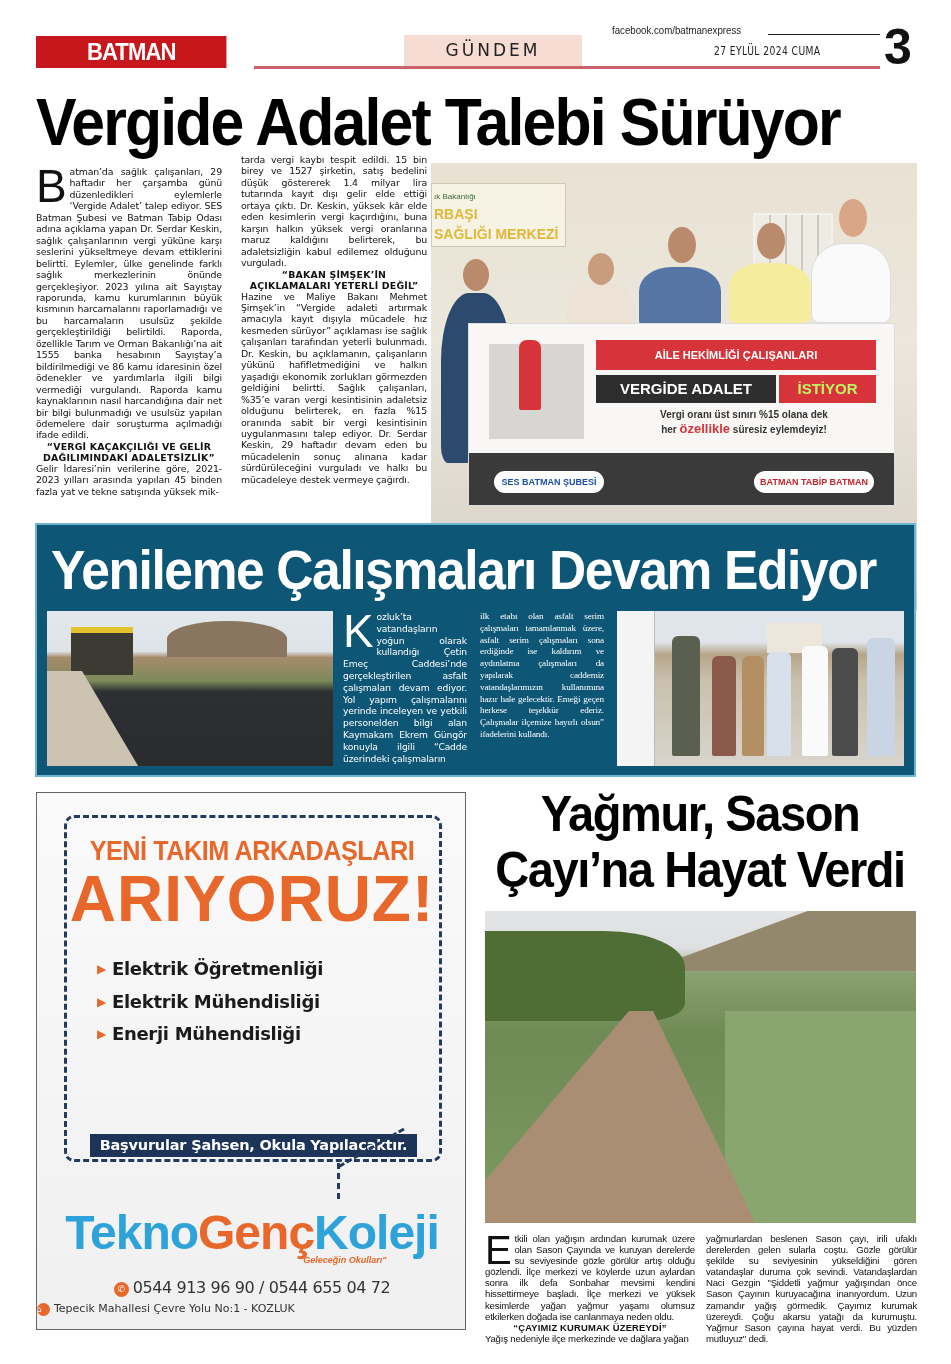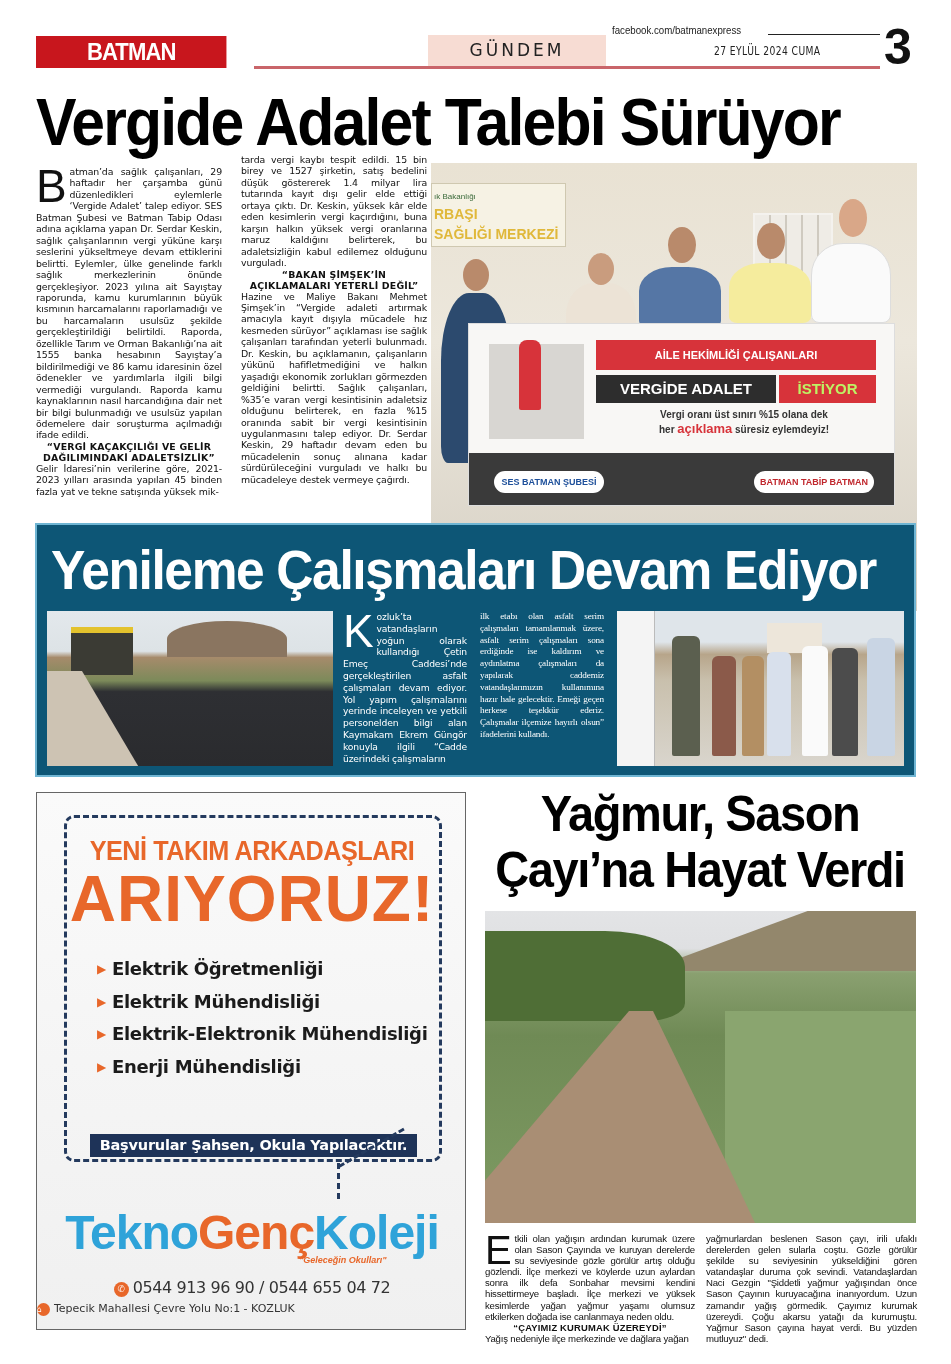--- a/index.html
+++ b/index.html
@@ -3,21 +3,21 @@
 <meta charset="utf-8">
 <style>
   * { box-sizing: border-box; margin: 0; padding: 0; }
   html, body { width: 951px; height: 1364px; background: #ffffff; overflow: hidden; }
   body { position: relative; font-family: "DejaVu Sans", sans-serif; color: #111; }
 
   
   .masthead { position: absolute; left: 36px; top: 36px; width: 207px; height: 32px; background: #c8161d; color: #fff;
     font-family: "Liberation Sans", sans-serif; font-weight: bold; font-size: 24px; line-height: 32px; text-align: center; letter-spacing: -1px; transform: scaleX(0.92); transform-origin: left; }
   .section-box { position: absolute; left: 404px; top: 35px; width: 178px; height: 31px; background: #f7dcd3;
-    font-family: "DejaVu Sans", sans-serif; font-size: 17px; letter-spacing: 3px; text-align: center; line-height: 31px; color: #222; margin-left: 24px; }
+    font-family: "DejaVu Sans", sans-serif; font-size: 17px; letter-spacing: 3px; text-align: center; line-height: 31px; color: #222; }
   .rule-main { position: absolute; left: 254px; top: 66px; width: 626px; height: 3px; background: #c9656a; }
   .rule-top { position: absolute; left: 768px; top: 34px; width: 112px; height: 1px; background: #222; }
   .fb-link { position: absolute; left: 612px; top: 24px; font-family: "Liberation Sans", sans-serif; font-size: 11px; color: #222; transform: scaleX(0.88); transform-origin: left; }
   .date { position: absolute; left: 714px; top: 44px; font-family: "DejaVu Sans Condensed", "DejaVu Sans", sans-serif; font-size: 12px; color: #222; letter-spacing: 0.5px; transform: scaleX(0.85); transform-origin: left; }
   .page-num { position: absolute; left: 884px; top: 20px; font-family: "Liberation Sans", sans-serif; font-weight: bold; font-size: 50px; line-height: 54px; color: #111; }
 
   
   .h-main { position: absolute; left: 36px; top: 86px; width: 880px; font-family: "Liberation Sans", sans-serif; font-weight: bold; font-size: 66px; line-height: 72px; letter-spacing: -2px; white-space: nowrap; transform: scaleX(0.92); transform-origin: left; color: #000; }
 
   
@@ -136,21 +136,21 @@
   <div class="person" style="left:380px; top:80px; width:80px; height:80px; background:#fafafa; border:1px solid #ddd;"></div>
   <div class="head" style="left:408px; top:36px; width:28px; height:38px; background:#d9a788;"></div>
 
   <div class="banner">
     <div class="fist"></div>
     <div class="b1">AİLE HEKİMLİĞİ ÇALIŞANLARI</div>
     <div class="b2">VERGİDE ADALET</div>
     <div class="b3">İSTİYOR</div>
     <div class="b4">
       <div>Vergi oranı üst sınırı %15 olana dek</div>
-      <div><span>her </span><span class="red">açıklama</span><span> süresiz eylemdeyiz!</span></div>
+      <div><span>her </span><span class="red">özellikle</span><span> süresiz eylemdeyiz!</span></div>
     </div>
     <div class="crowd"></div>
     <div class="logo-l">SES BATMAN ŞUBESİ</div>
     <div class="logo-r">BATMAN TABİP BATMAN</div>
   </div>
 </div>
 
 <div class="bluebox">
   <h2 class="title">Yenileme Çalışmaları Devam Ediyor</h2>
   <div class="photo p2">
@@ -178,21 +178,20 @@
   </div>
 </div>
 
 <div class="ad">
   <div class="dashbox"></div>
   <div class="l1">YENİ TAKIM ARKADAŞLARI</div>
   <div class="l2">ARIYORUZ!</div>
   <div class="list">
     <div class="li"><span class="arrow">▶</span><span>Elektrik Öğretmenliği</span></div>
     <div class="li"><span class="arrow">▶</span><span>Elektrik Mühendisliği</span></div>
-    <div class="li"><span class="arrow">▶</span><span>Elektrik-Elektronik Mühendisliği</span></div>
     <div class="li"><span class="arrow">▶</span><span>Enerji Mühendisliği</span></div>
   </div>
   <div class="apply">Başvurular Şahsen, Okula Yapılacaktır.</div>
   <div class="pointer"></div>
   <div class="pointer2"></div>
   <div class="brand"><span class="b-blue">Tekno</span><span class="b-orange">Genç</span><span class="b-blue">Koleji</span></div>
   <div class="tagline">"Geleceğin Okulları"</div>
   <div class="phones"><span class="phone-icon">✆</span><span>0544 913 96 90 / 0544 655 04 72</span></div>
   <div class="addr"><span class="home-icon">⌂</span><span>Tepecik Mahallesi Çevre Yolu No:1 - KOZLUK</span></div>
 </div>

